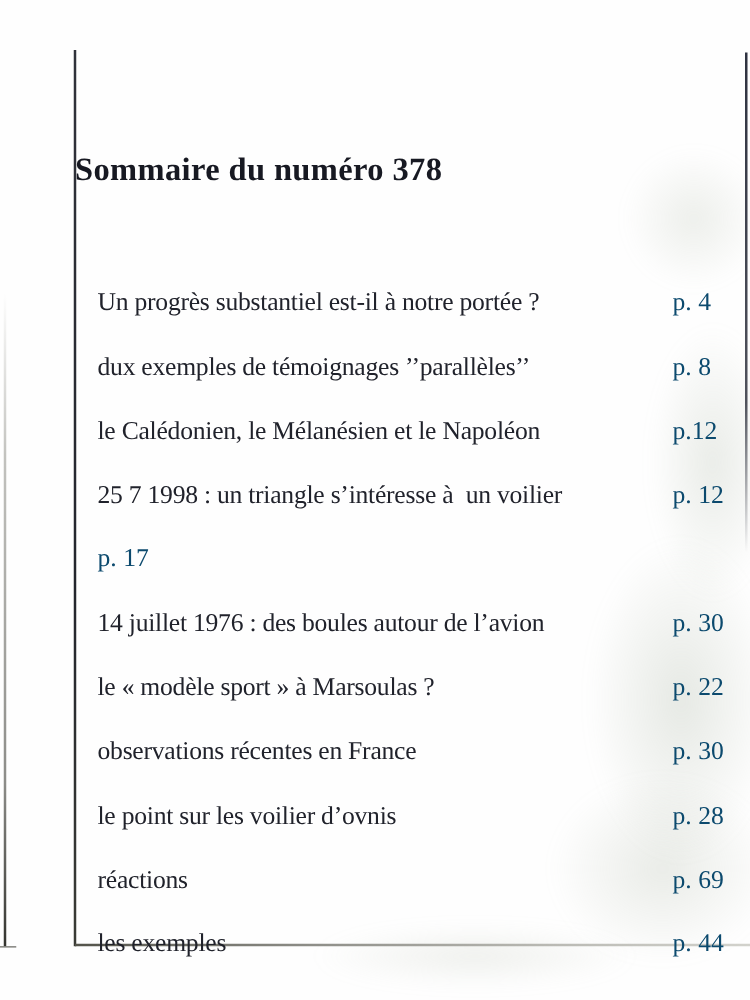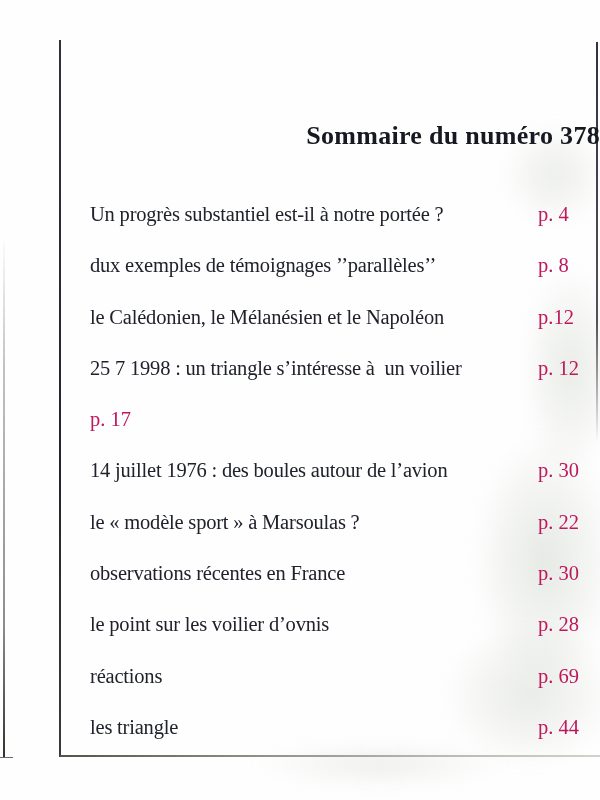--- a/index.html
+++ b/index.html
@@ -57,50 +57,49 @@
     position: absolute;
     left: 0; top: 757px;
     width: 13px; height: 1px;
     background: #6a6a64;
   }
 
   .title {
     position: absolute;
     left: 60px; right: 0; top: 121px;
     margin: 0;
-    text-align: right;
+    text-align: left;
     font-size: 26px;
     font-weight: bold;
     letter-spacing: 0.3px;
     color: #171922;
   }
 
   .toc {
     position: absolute;
     left: 78px; top: 203px;
     width: 514px;
   }
   .toc-row {
     height: 51.3px;
     display: flex;
-    align-items: flex-start;
-    margin-left: 12px;
+    align-items: flex-end;
   }
   .toc-label {
     flex: 1;
     font-size: 20.5px;
     letter-spacing: -0.2px;
     color: #20222b;
     white-space: pre;
     overflow: hidden;
   }
   .toc-page {
     width: 54px;
     font-size: 20.5px;
-    color: #be185d;
+    color: #0c4a6e;
     white-space: pre;
     font-family: Liberation Serif, serif;
   }
 </style>
 </head>
 <body>
 
 <div class="scan">
 
   <span class="blob b1"></span>
@@ -162,18 +161,18 @@
         <span class="toc-label">le point sur les voilier d’ovnis</span>
         <span class="toc-page">p. 28</span>
       </div>
 
       <div class="toc-row">
         <span class="toc-label">réactions</span>
         <span class="toc-page">p. 69</span>
       </div>
 
       <div class="toc-row">
-        <span class="toc-label">les triangle</span>
+        <span class="toc-label">les exemples</span>
         <span class="toc-page">p. 44</span>
       </div>
     </div>
 
 </div>
 
 </body></html>

